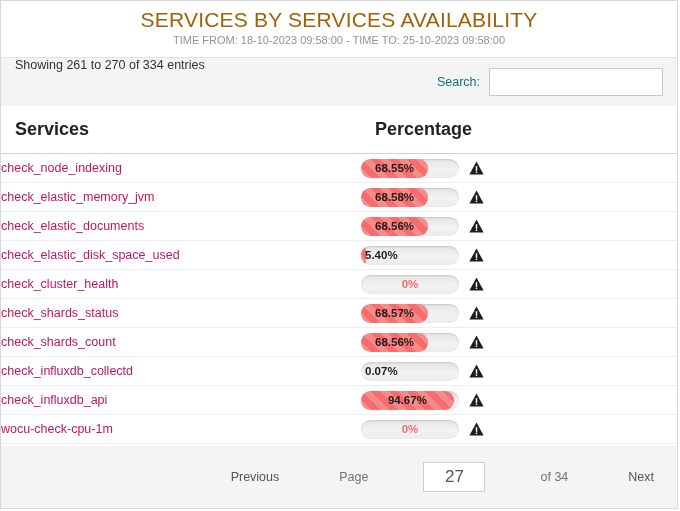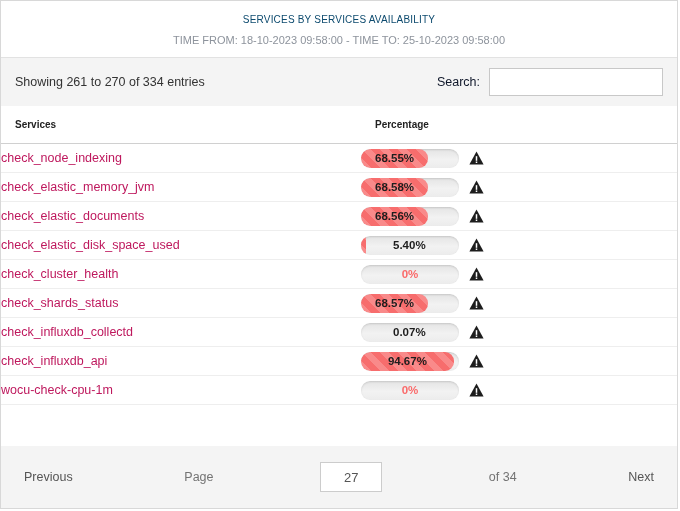--- a/index.html
+++ b/index.html
@@ -24,53 +24,52 @@
   }
 
   
   .header {
     background: #ffffff;
     padding: 9px 0 9px 0;
     text-align: center;
     border-bottom: 1px solid #e2e2e2;
   }
   .header-title {
-    font-size: 10px;
-    color: #0c4a6e;
+    font-size: 21px;
+    color: #a16207;
     letter-spacing: 0.2px;
     line-height: 20px;
   }
   .header-subtitle {
     font-size: 11px;
     color: #8d939c;
     line-height: 16px;
     margin-top: 2px;
   }
 
   
   .toolbar {
     background: #f4f4f4;
     height: 48px;
     display: flex;
-    align-items: center;
     padding: 0 14px;
     box-sizing: border-box;
   }
   .showing-text {
     font-size: 12.5px;
     color: #333333;
   }
   .search-wrap {
     margin-left: auto;
     display: flex;
     align-items: center;
   }
   .search-label {
     font-size: 12.5px;
-    color: #0f172a;
+    color: #0f766e;
     margin-right: 9px;
   }
   .search-input {
     width: 174px;
     height: 28px;
     border: 1px solid #c8c8c8;
     background: #ffffff;
     box-sizing: border-box;
     font-family: "Liberation Sans", sans-serif;
     font-size: 12px;
@@ -84,21 +83,21 @@
     background: #ffffff;
     flex: 1 1 auto;
   }
   table.datatable {
     width: 100%;
     border-collapse: collapse;
     table-layout: fixed;
   }
   table.datatable th {
     text-align: left;
-    font-size: 10px;
+    font-size: 18px;
     color: #222222;
     font-weight: bold;
     padding: 13px 0 13px 14px;
     border-bottom: 1px solid #d0d0d0;
     background: #ffffff;
   }
   th.col-services { width: 346px; }
   th.col-percentage { width: auto; padding-left: 6px; }
   table.datatable td {
     border-bottom: 1px solid #eeeeee;
@@ -169,61 +168,61 @@
   .bar-label.empty {
     left: 0;
     right: 0;
     text-align: center;
     color: #fa6a6a;
   }
   
   .bar-label.overflow {
     text-align: left;
     color: #1d1d1d;
-    margin-left: 28px;
   }
 
   
   .warn-icon {
     margin-left: 10px;
     flex: 0 0 auto;
     display: inline-flex;
     align-items: center;
   }
 
   
   .footer {
     background: #f4f4f4;
     height: 62px;
     display: flex;
     align-items: center;
-    justify-content: space-between;
+    justify-content: flex-end;
     padding: 0 14px;
     box-sizing: border-box;
+    gap: 45px;
   }
   .pager-link {
     font-size: 12.5px;
     color: #555555;
     margin: 0 9px;
     cursor: pointer;
   }
   .pager-text {
     font-size: 12.5px;
     color: #737373;
     margin: 0 6px;
   }
   .page-input {
     width: 62px;
     height: 30px;
     border: 1px solid #cccccc;
     background: #ffffff;
     box-sizing: border-box;
     text-align: center;
     font-family: "Liberation Sans", sans-serif;
-    font-size: 13px;
+    font-size: 17px;
     color: #555555;
     outline: none;
     margin: 0 4px;
   }
 </style>
 </head>
 <body>
 
 <div class="panel">
 
@@ -350,20 +349,38 @@
                   <svg width="15" height="14" viewBox="0 0 15 14" aria-hidden="true">
                     <path d="M7.5 0.6 L14.6 13.4 L0.4 13.4 Z" fill="#1d1d1d"></path>
                     <rect x="6.75" y="5.2" width="1.5" height="4.6" fill="#ffffff"></rect>
                     <rect x="6.75" y="10.5" width="1.5" height="1.5" fill="#ffffff"></rect>
                   </svg>
                 </span>
               </div>
             </td>
           </tr>
           <tr>
+            <td class="service-name">check_shards_count</td>
+            <td class="pct-cell">
+              <div class="pct-inner">
+                <div class="bar-track">
+                  <div class="bar-fill" style="width: 67.19px;"></div>
+                  <div class="bar-label on-fill" style="width: 67.19px;">68.56%</div>
+                </div>
+                <span class="warn-icon">
+                  <svg width="15" height="14" viewBox="0 0 15 14" aria-hidden="true">
+                    <path d="M7.5 0.6 L14.6 13.4 L0.4 13.4 Z" fill="#1d1d1d"></path>
+                    <rect x="6.75" y="5.2" width="1.5" height="4.6" fill="#ffffff"></rect>
+                    <rect x="6.75" y="10.5" width="1.5" height="1.5" fill="#ffffff"></rect>
+                  </svg>
+                </span>
+              </div>
+            </td>
+          </tr>
+          <tr>
             <td class="service-name">check_influxdb_collectd</td>
             <td class="pct-cell">
               <div class="pct-inner">
                 <div class="bar-track">
                   <div class="bar-fill" style="width: 0.07px;"></div>
                   <div class="bar-label overflow" style="left: 4px;">0.07%</div>
                 </div>
                 <span class="warn-icon">
                   <svg width="15" height="14" viewBox="0 0 15 14" aria-hidden="true">
                     <path d="M7.5 0.6 L14.6 13.4 L0.4 13.4 Z" fill="#1d1d1d"></path>

